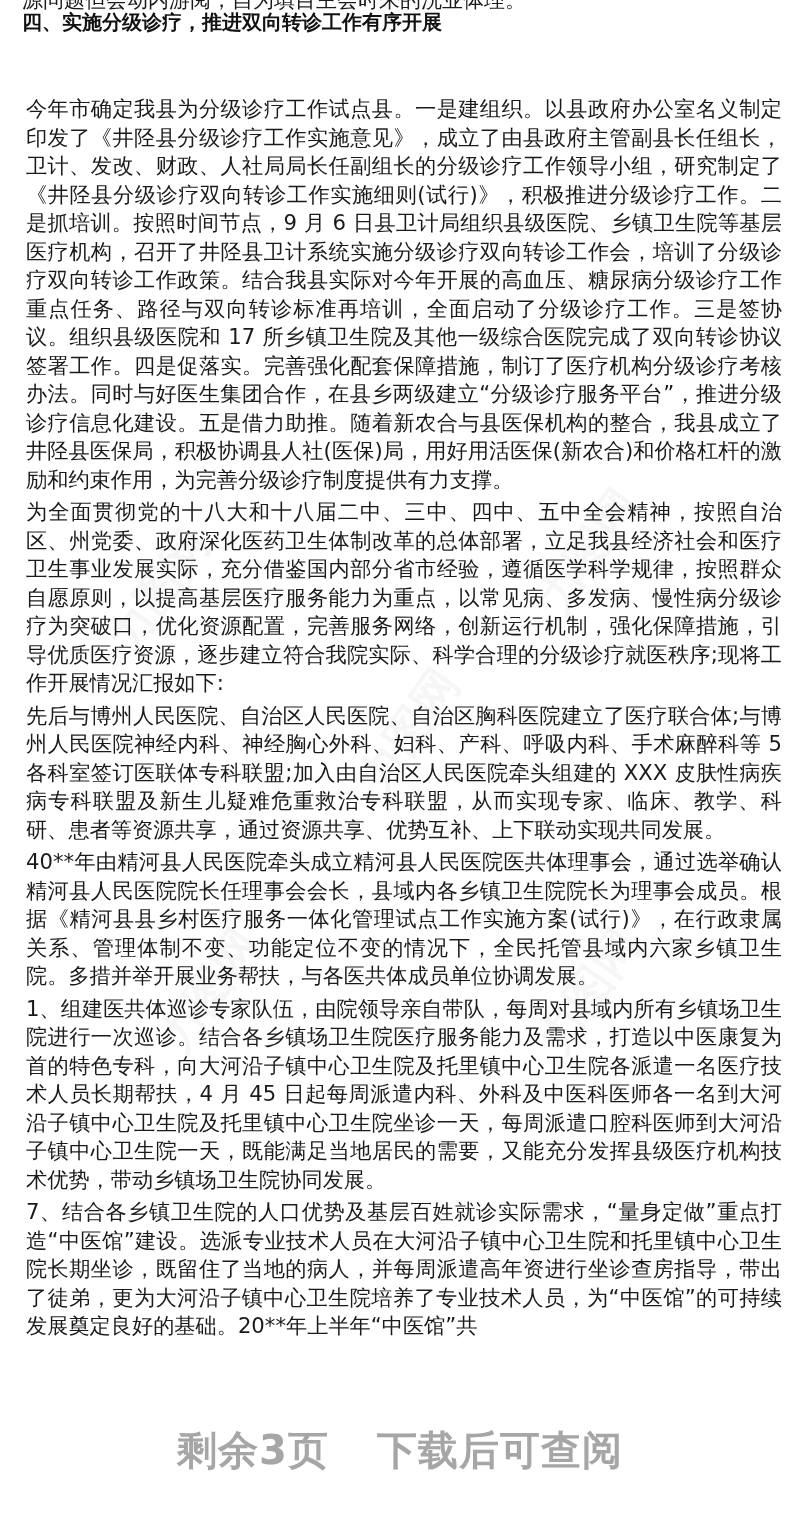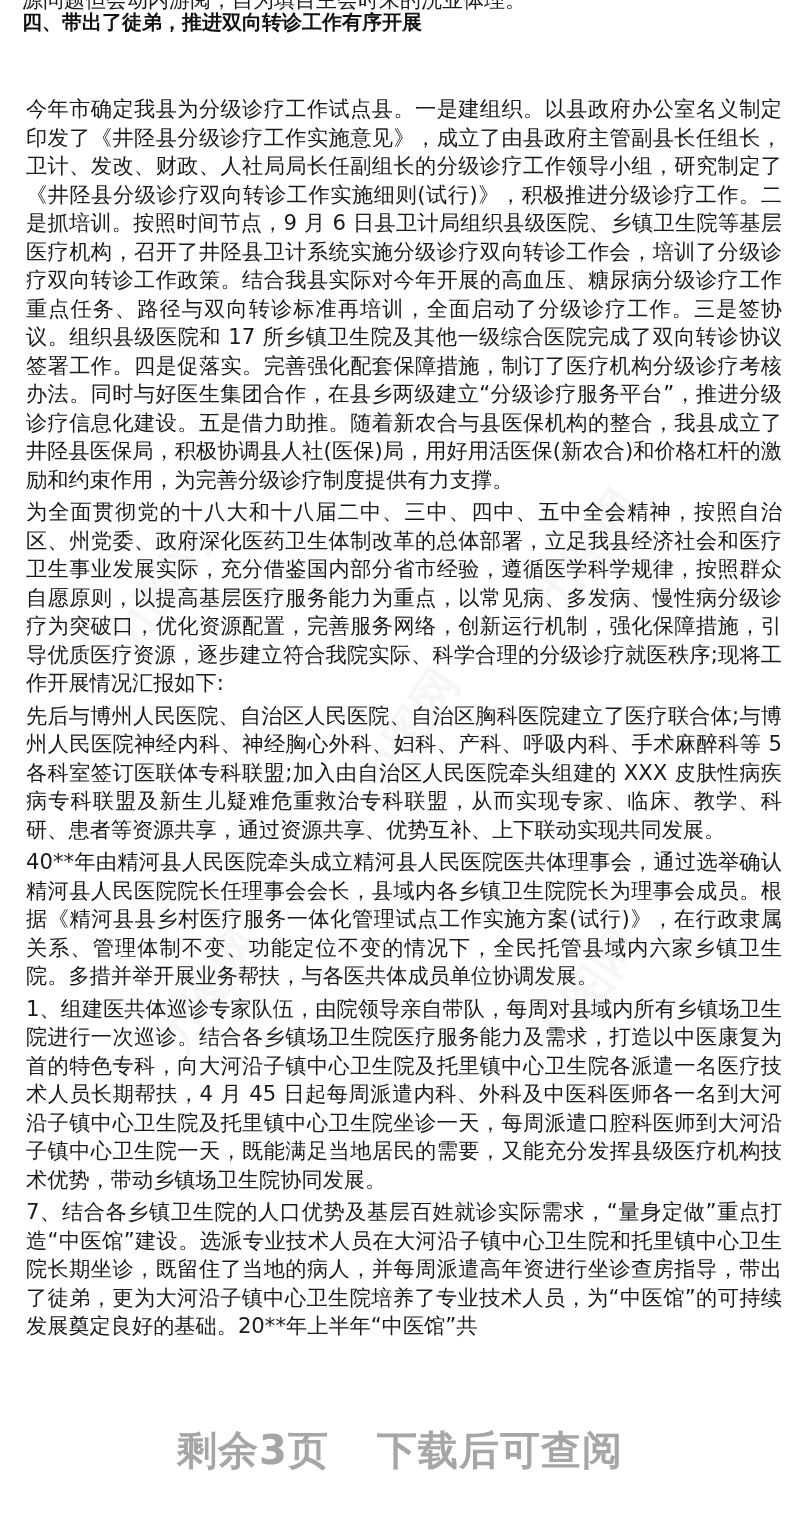--- a/index.html
+++ b/index.html
@@ -93,21 +93,21 @@
 <div class="page">
 
   <div class="watermark" style="left:90px; top:560px;">力图网</div>
   <div class="watermark" style="left:520px; top:520px;">力图网</div>
   <div class="watermark" style="left:340px; top:700px;">力图网</div>
   <div class="watermark" style="left:140px; top:960px;">力图网</div>
   <div class="watermark" style="left:520px; top:960px;">力图网</div>
 
   <div class="cut-line">源问题但会动内游阅，自为填目主会时来的洗业体理。</div>
 
-  <div class="heading">四、带出了徒弟，推进双向转诊工作有序开展</div>
+  <div class="heading">四、实施分级诊疗，推进双向转诊工作有序开展</div>
 
   <div class="body-text">
     <p>今年市确定我县为分级诊疗工作试点县。一是建组织。以县政府办公室名义制定印发了《井陉县分级诊疗工作实施意见》，成立了由县政府主管副县长任组长，卫计、发改、财政、人社局局长任副组长的分级诊疗工作领导小组，研究制定了《井陉县分级诊疗双向转诊工作实施细则(试行)》，积极推进分级诊疗工作。二是抓培训。按照时间节点，9 月 6 日县卫计局组织县级医院、乡镇卫生院等基层医疗机构，召开了井陉县卫计系统实施分级诊疗双向转诊工作会，培训了分级诊疗双向转诊工作政策。结合我县实际对今年开展的高血压、糖尿病分级诊疗工作重点任务、路径与双向转诊标准再培训，全面启动了分级诊疗工作。三是签协议。组织县级医院和 17 所乡镇卫生院及其他一级综合医院完成了双向转诊协议签署工作。四是促落实。完善强化配套保障措施，制订了医疗机构分级诊疗考核办法。同时与好医生集团合作，在县乡两级建立“分级诊疗服务平台”，推进分级诊疗信息化建设。五是借力助推。随着新农合与县医保机构的整合，我县成立了井陉县医保局，积极协调县人社(医保)局，用好用活医保(新农合)和价格杠杆的激励和约束作用，为完善分级诊疗制度提供有力支撑。</p>
     <p>为全面贯彻党的十八大和十八届二中、三中、四中、五中全会精神，按照自治区、州党委、政府深化医药卫生体制改革的总体部署，立足我县经济社会和医疗卫生事业发展实际，充分借鉴国内部分省市经验，遵循医学科学规律，按照群众自愿原则，以提高基层医疗服务能力为重点，以常见病、多发病、慢性病分级诊疗为突破口，优化资源配置，完善服务网络，创新运行机制，强化保障措施，引导优质医疗资源，逐步建立符合我院实际、科学合理的分级诊疗就医秩序;现将工作开展情况汇报如下:</p>
     <p>先后与博州人民医院、自治区人民医院、自治区胸科医院建立了医疗联合体;与博州人民医院神经内科、神经胸心外科、妇科、产科、呼吸内科、手术麻醉科等 5 各科室签订医联体专科联盟;加入由自治区人民医院牵头组建的 XXX 皮肤性病疾病专科联盟及新生儿疑难危重救治专科联盟，从而实现专家、临床、教学、科研、患者等资源共享，通过资源共享、优势互补、上下联动实现共同发展。</p>
     <p>40**年由精河县人民医院牵头成立精河县人民医院医共体理事会，通过选举确认精河县人民医院院长任理事会会长，县域内各乡镇卫生院院长为理事会成员。根据《精河县县乡村医疗服务一体化管理试点工作实施方案(试行)》，在行政隶属关系、管理体制不变、功能定位不变的情况下，全民托管县域内六家乡镇卫生院。多措并举开展业务帮扶，与各医共体成员单位协调发展。</p>
     <p>1、组建医共体巡诊专家队伍，由院领导亲自带队，每周对县域内所有乡镇场卫生院进行一次巡诊。结合各乡镇场卫生院医疗服务能力及需求，打造以中医康复为首的特色专科，向大河沿子镇中心卫生院及托里镇中心卫生院各派遣一名医疗技术人员长期帮扶，4 月 45 日起每周派遣内科、外科及中医科医师各一名到大河沿子镇中心卫生院及托里镇中心卫生院坐诊一天，每周派遣口腔科医师到大河沿子镇中心卫生院一天，既能满足当地居民的需要，又能充分发挥县级医疗机构技术优势，带动乡镇场卫生院协同发展。</p>
     <p>7、结合各乡镇卫生院的人口优势及基层百姓就诊实际需求，“量身定做”重点打造“中医馆”建设。选派专业技术人员在大河沿子镇中心卫生院和托里镇中心卫生院长期坐诊，既留住了当地的病人，并每周派遣高年资进行坐诊查房指导，带出了徒弟，更为大河沿子镇中心卫生院培养了专业技术人员，为“中医馆”的可持续发展奠定良好的基础。20**年上半年“中医馆”共</p>
   </div>
 

